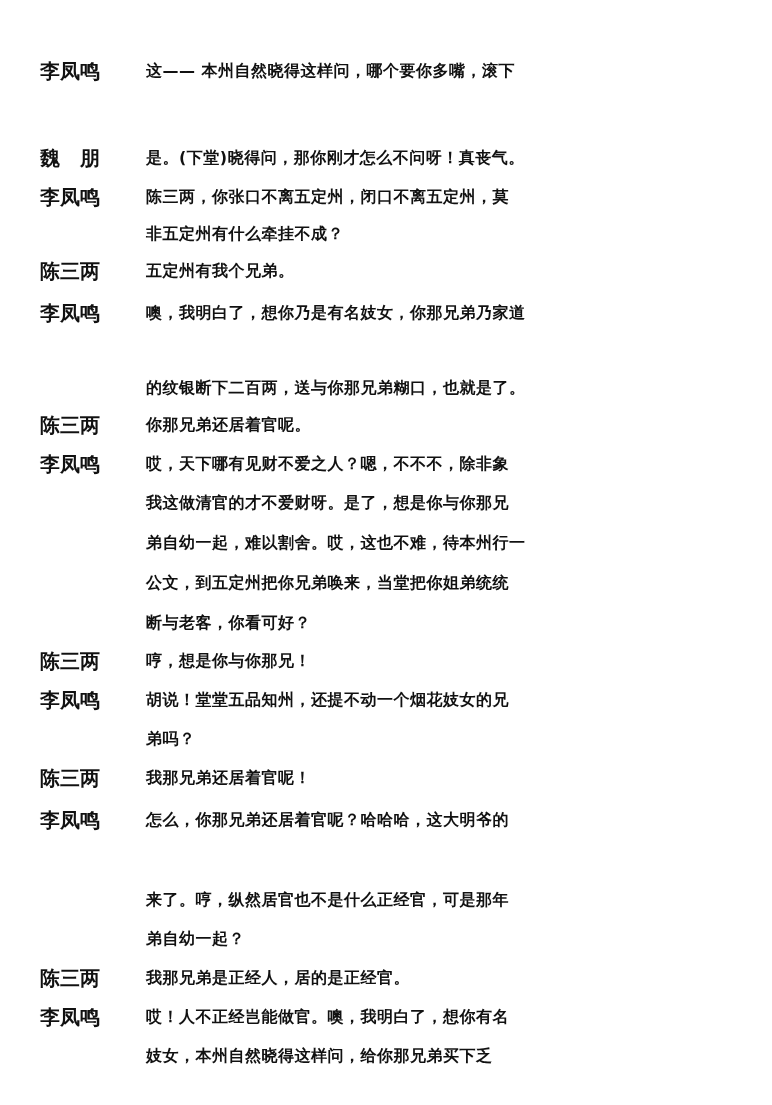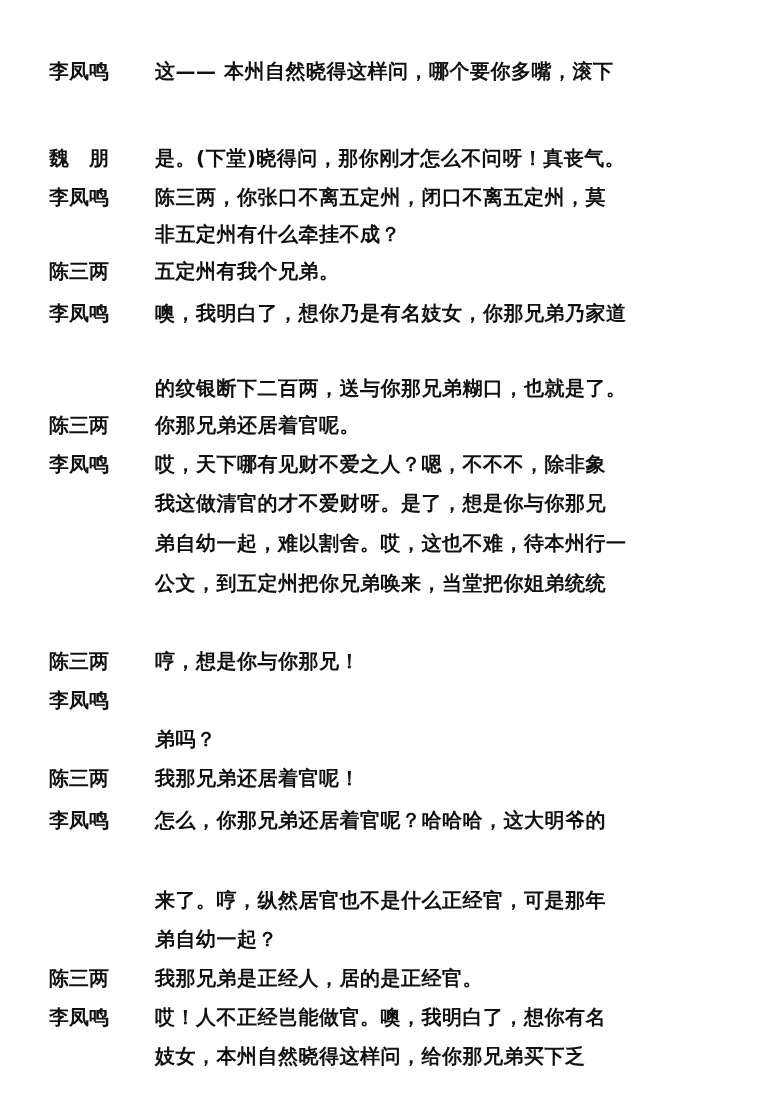--- a/index.html
+++ b/index.html
@@ -17,41 +17,41 @@
     }
     .page {
       position: absolute;
       left: 0;
       top: 0;
       width: 772px;
       height: 1105px;
     }
     .line {
       position: absolute;
-      left: 9px;
+      left: 0;
       width: 756px;
       height: 40px;
       white-space: nowrap;
     }
     .speaker {
       position: absolute;
       left: 40px;
       top: 0;
       width: 90px;
       font-size: 20px;
       font-weight: bold;
       line-height: 40px;
       letter-spacing: 0px;
     }
     .text {
       position: absolute;
       left: 146px;
       top: 0;
       width: 600px;
-      font-size: 20px;
+      font-size: 16px;
       font-weight: bold;
       line-height: 40px;
       letter-spacing: 0.5px;
     }
   </style>
 </head>
 <body>
 
 <div class="page">
 
@@ -96,26 +96,31 @@
     <span class="text">我这做清官的才不爱财呀。是了，想是你与你那兄</span>
   </div>
   <div class="line" style="top:523px">
     <span class="speaker"></span>
     <span class="text">弟自幼一起，难以割舍。哎，这也不难，待本州行一</span>
   </div>
   <div class="line" style="top:563px">
     <span class="speaker"></span>
     <span class="text">公文，到五定州把你兄弟唤来，当堂把你姐弟统统</span>
   </div>
+  <div class="line" style="top:603px">
+    <span class="speaker"></span>
+    <span class="text">断与老客，你看可好？</span>
+  </div>
   <div class="line" style="top:641px">
     <span class="speaker">陈三两</span>
     <span class="text">哼，想是你与你那兄！</span>
   </div>
   <div class="line" style="top:680px">
     <span class="speaker">李凤鸣</span>
+    <span class="text">胡说！堂堂五品知州，还提不动一个烟花妓女的兄</span>
   </div>
   <div class="line" style="top:719px">
     <span class="speaker"></span>
     <span class="text">弟吗？</span>
   </div>
   <div class="line" style="top:758px">
     <span class="speaker">陈三两</span>
     <span class="text">我那兄弟还居着官呢！</span>
   </div>
   <div class="line" style="top:800px">

